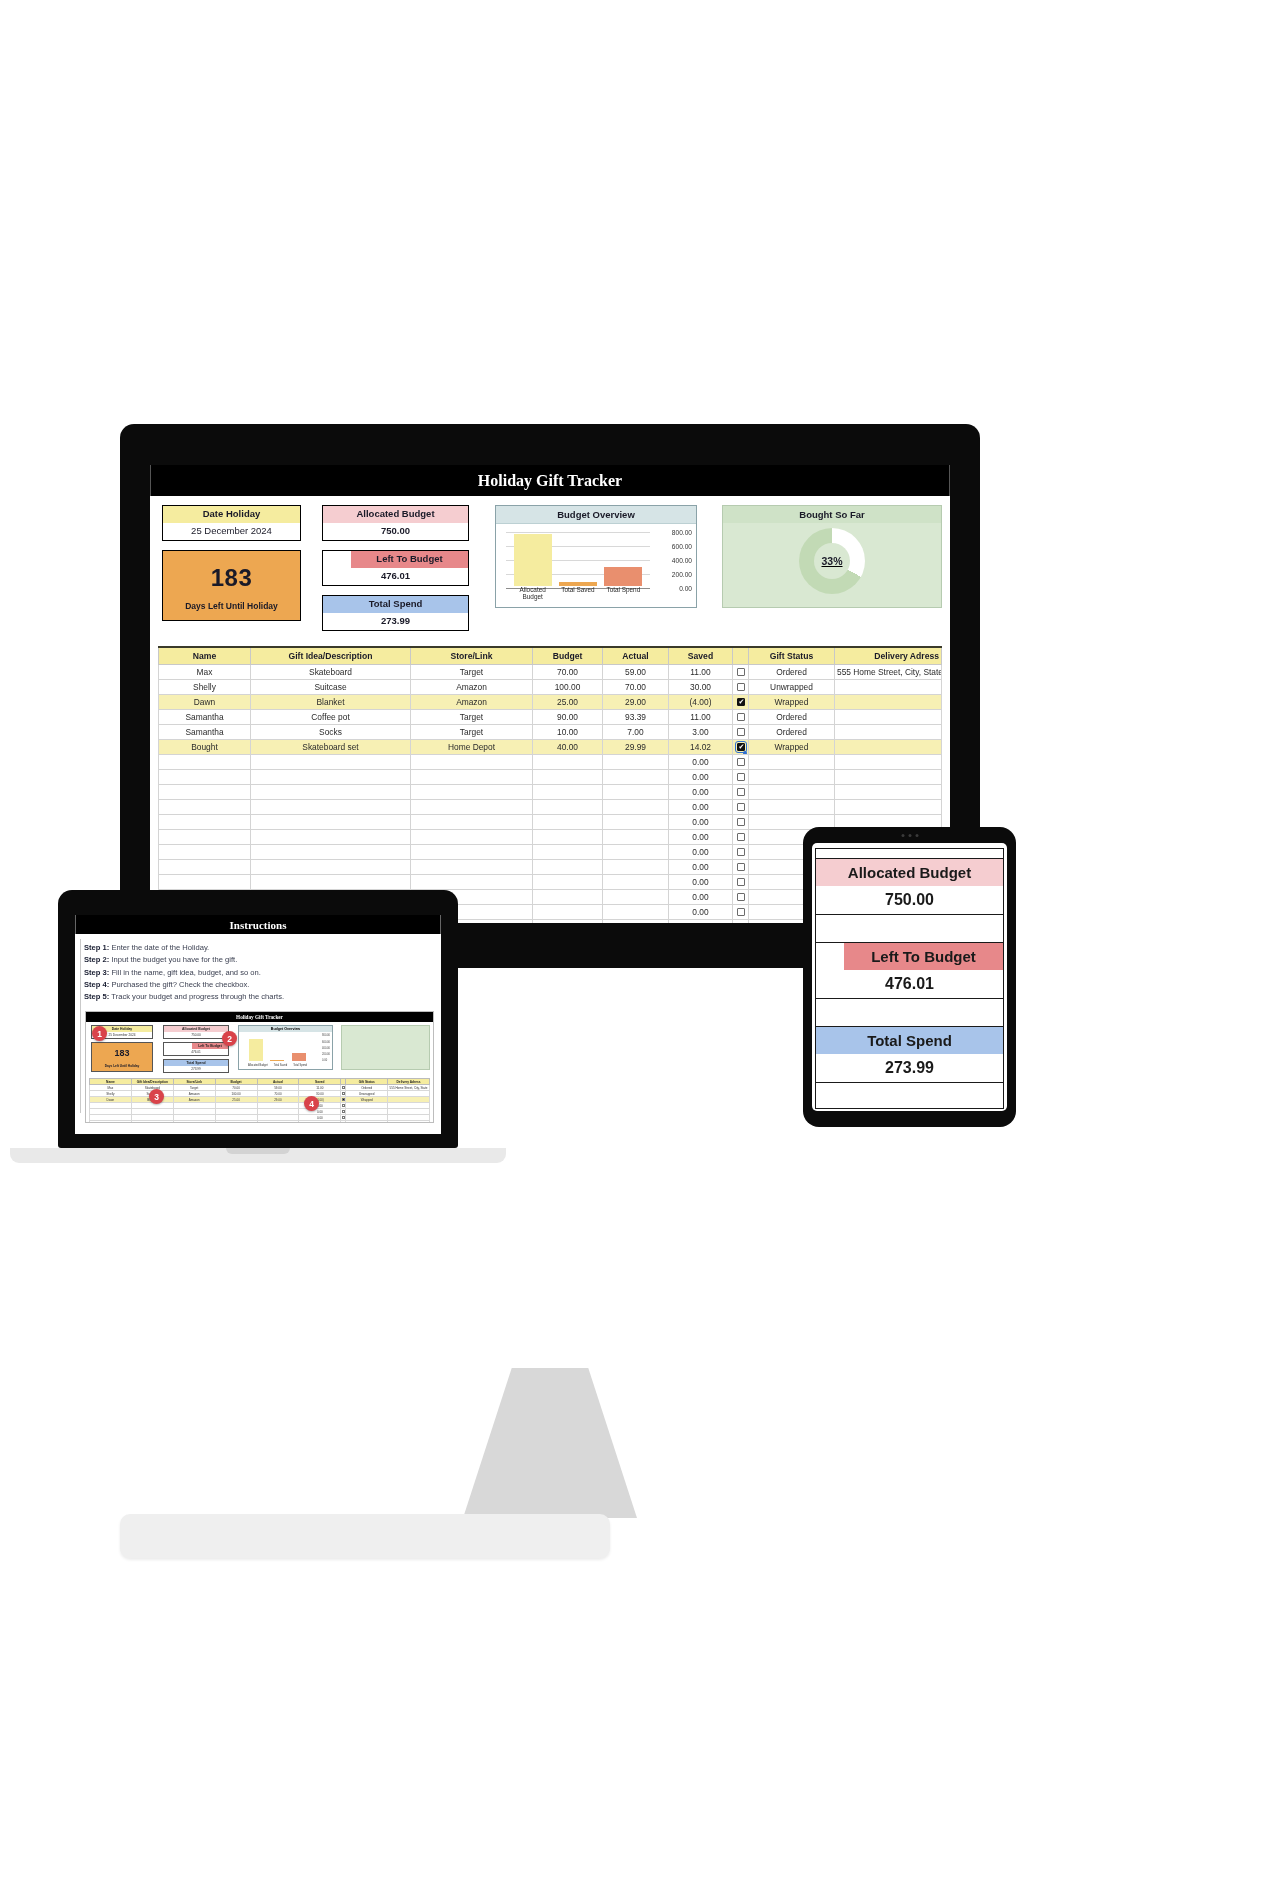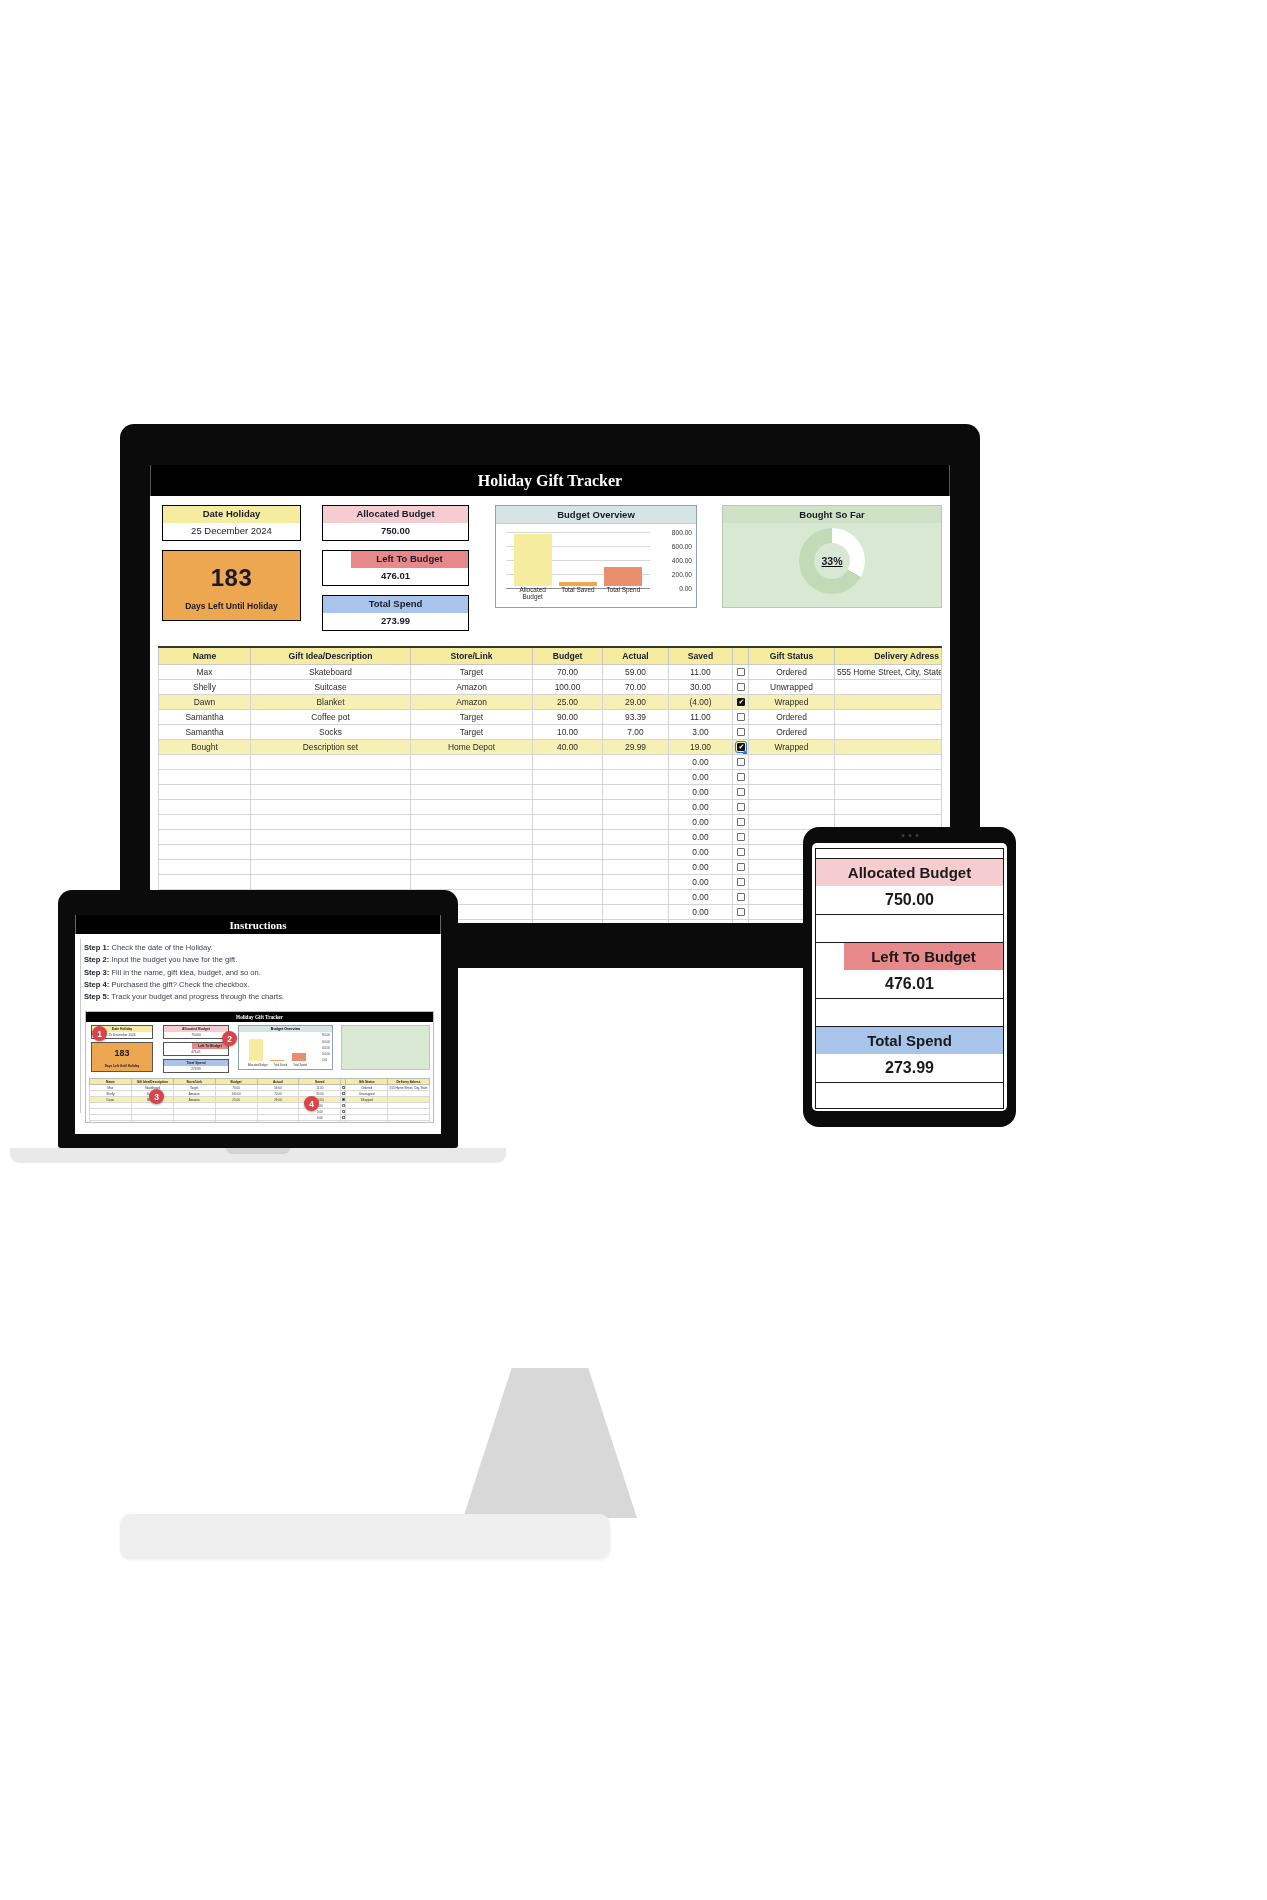--- a/index.html
+++ b/index.html
@@ -410,25 +410,25 @@
                   <td>Target</td>
                   <td>10.00</td>
                   <td>7.00</td>
                   <td>3.00</td>
                   <td class="cb-cell"><span class="cbx"></span></td>
                   <td>Ordered</td>
                   <td class="addr"></td>
                 </tr>
                 <tr class="hl">
                   <td>Bought</td>
-                  <td>Description set</td>
+                  <td>Skateboard set</td>
                   <td>Home Depot</td>
                   <td>40.00</td>
                   <td>29.99</td>
-                  <td>19.00</td>
+                  <td>14.02</td>
                   <td class="cb-cell"><span class="cbx on sel"><span class="sel-dot"></span></span></td>
                   <td>Wrapped</td>
                   <td class="addr"></td>
                 </tr>
                 <tr>
                   <td></td>
                   <td></td>
                   <td></td>
                   <td></td>
                   <td></td>
@@ -567,21 +567,21 @@
 
     <div class="monitor-neck"></div>
     <div class="monitor-base"></div>
   </div>
 
   <div class="laptop">
     <div class="laptop-bezel"></div>
     <div class="laptop-screen">
       <div class="ins-title">Instructions</div>
       <div class="ins-body">
-        <div class="ins-line"><b>Step 1:</b><span> Check the date of the Holiday.</span></div>
+        <div class="ins-line"><b>Step 1:</b><span> Enter the date of the Holiday.</span></div>
         <div class="ins-line"><b>Step 2:</b><span> Input the budget you have for the gift.</span></div>
         <div class="ins-line"><b>Step 3:</b><span> Fill in the name, gift idea, budget, and so on.</span></div>
         <div class="ins-line"><b>Step 4:</b><span> Purchased the gift? Check the checkbox.</span></div>
         <div class="ins-line"><b>Step 5:</b><span> Track your budget and progress through the charts.</span></div>
       </div>
 
       <div class="mini">
         <div class="mini-title">Holiday Gift Tracker</div>
 
         <div class="badge" style="left:6px; top:14px;">1</div>

